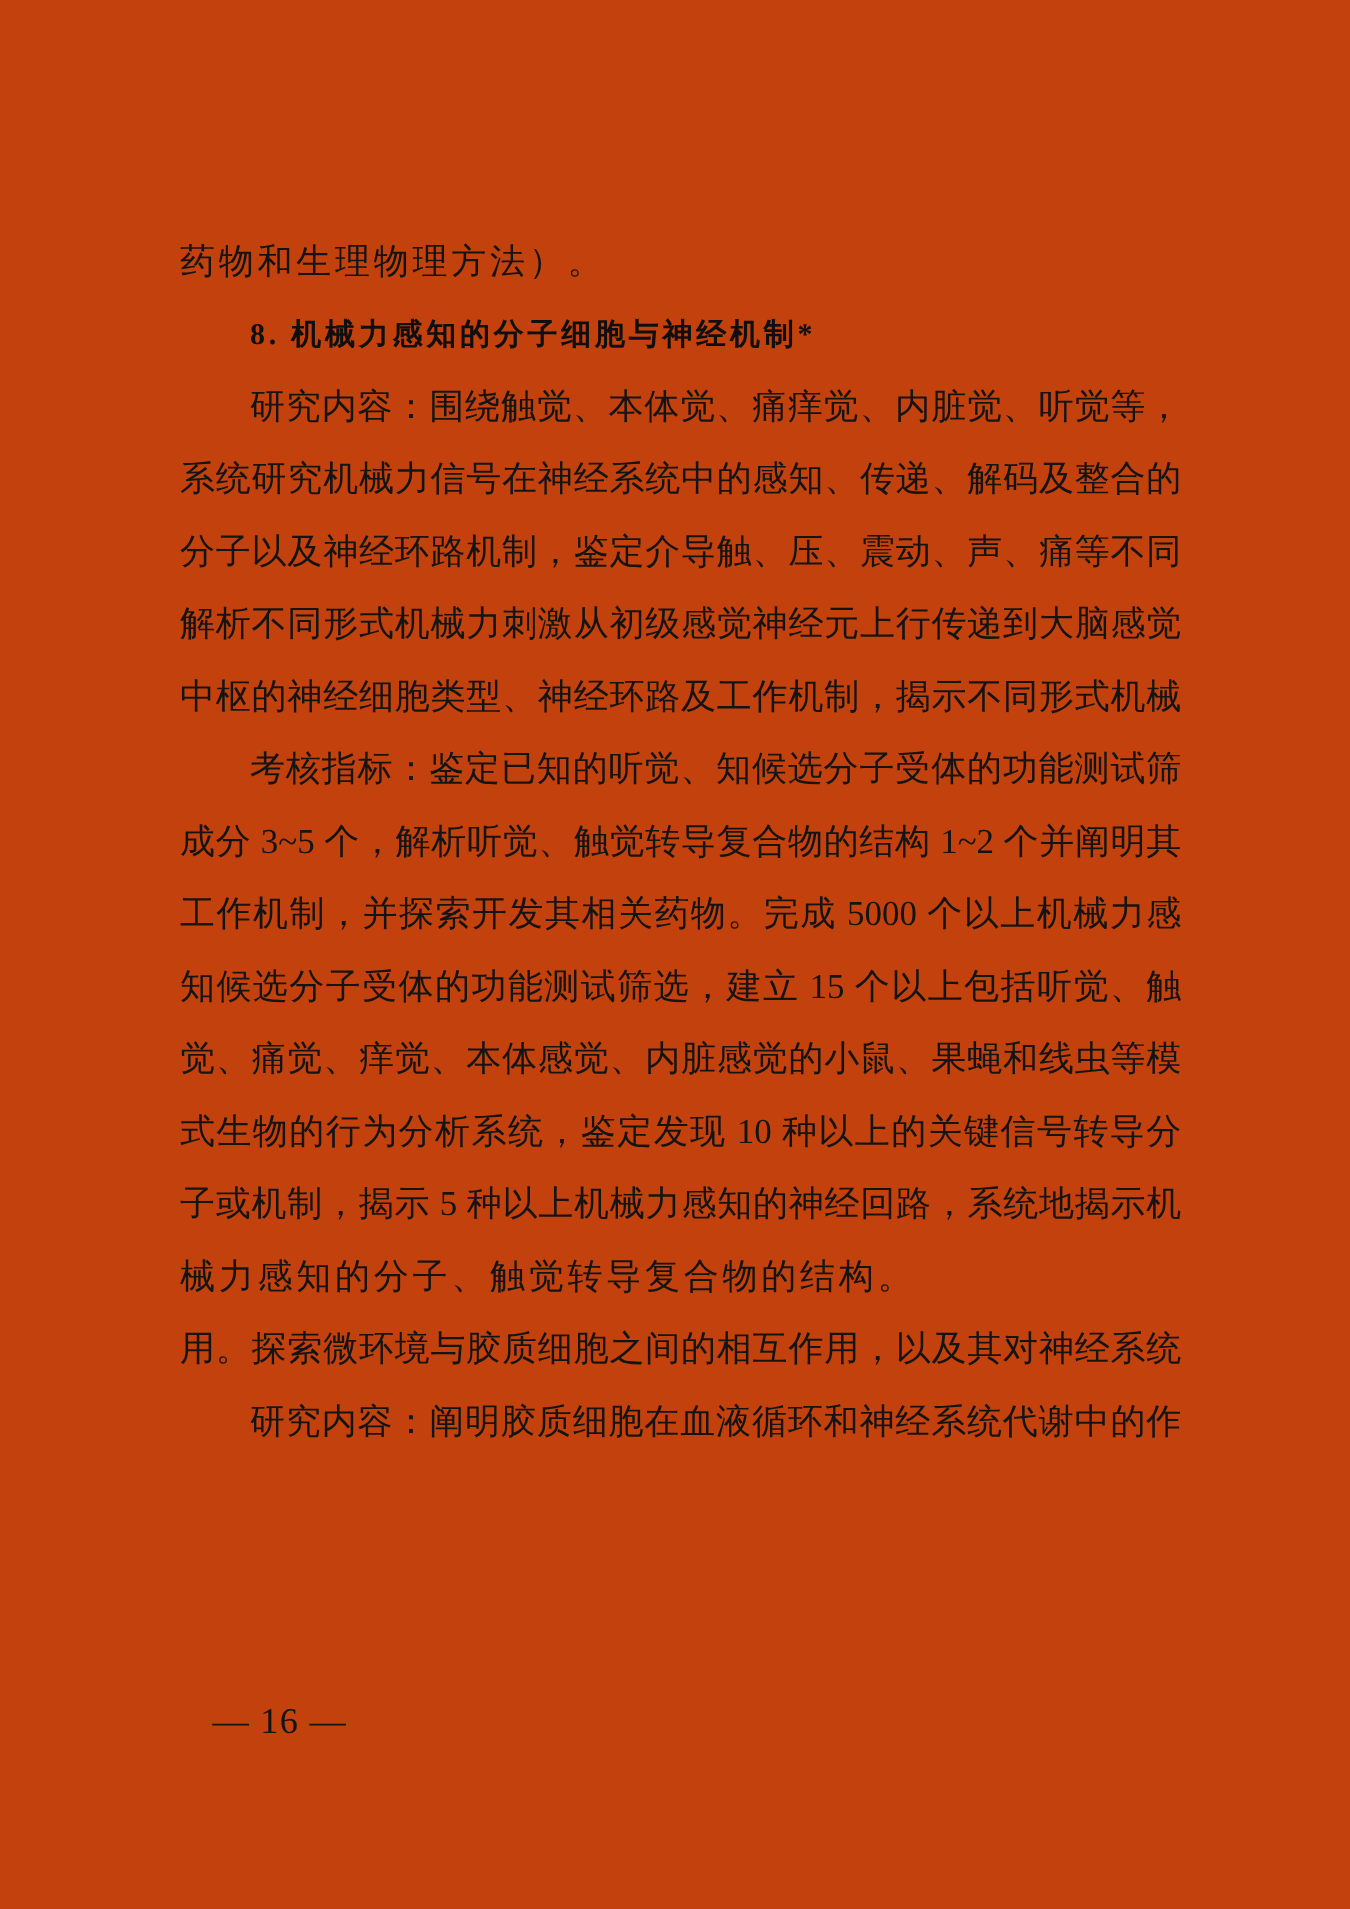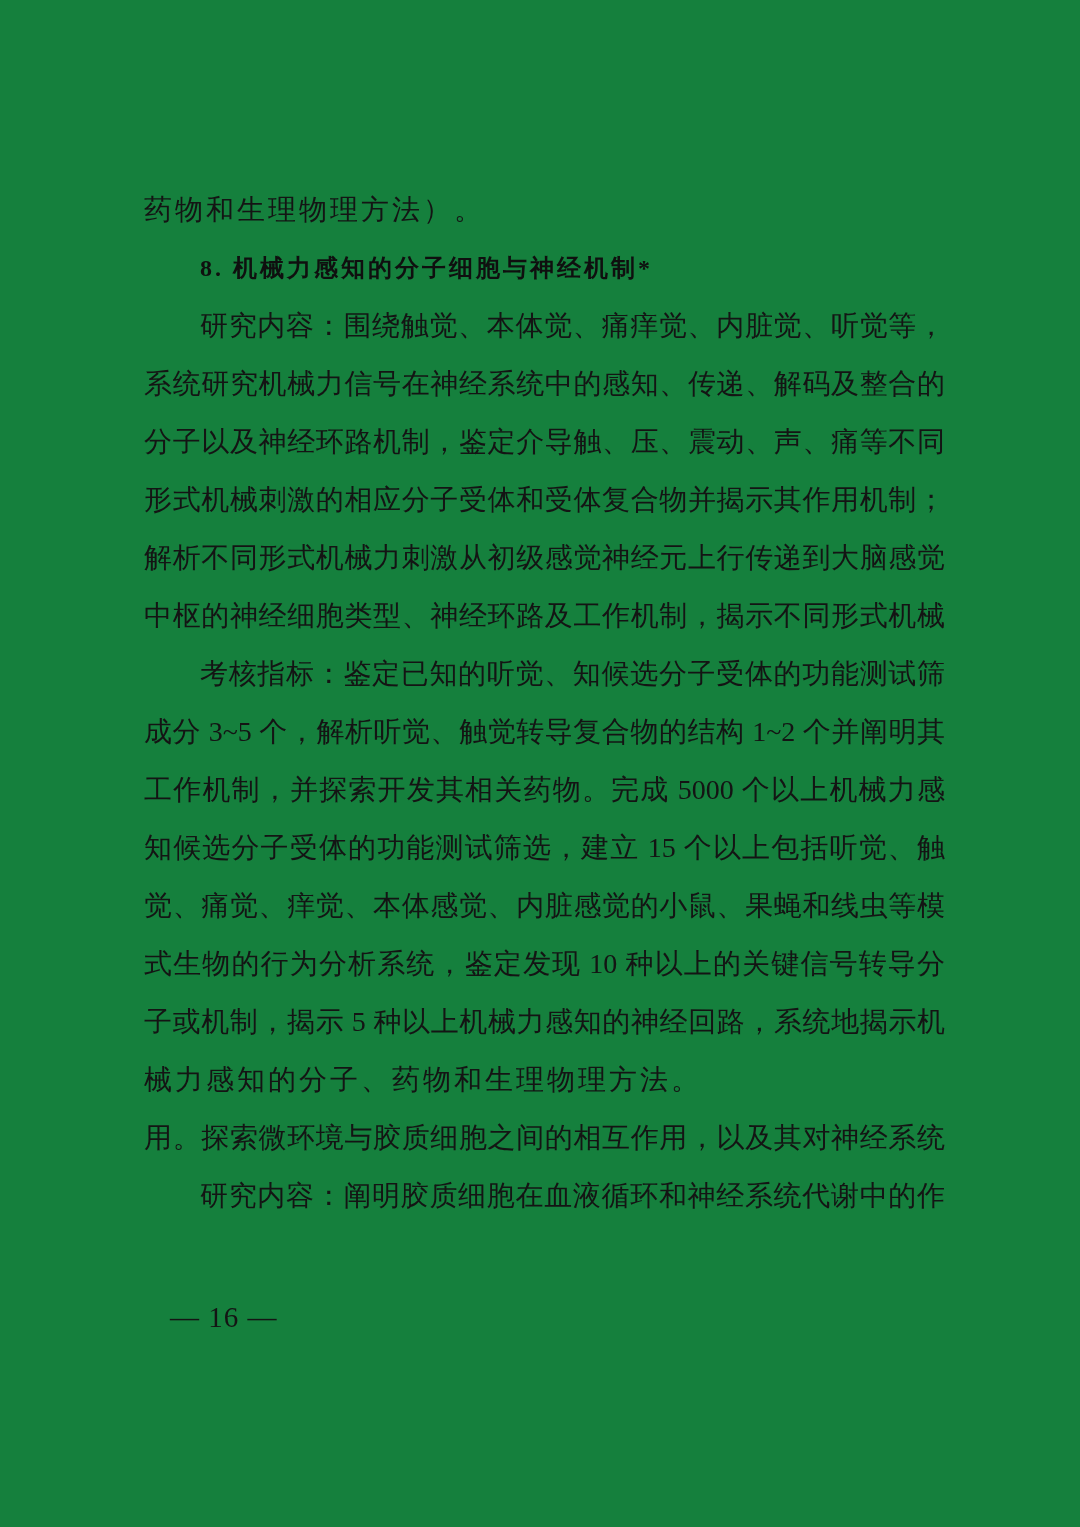--- a/index.html
+++ b/index.html
@@ -4,21 +4,21 @@
 <style>
   html, body {
     margin: 0;
     padding: 0;
     background: #ffffff;
   }
   .page {
     position: relative;
     width: 1080px;
     height: 1527px;
-    background: #15803d;
+    background: #c2410c;
     overflow: hidden;
     font-family: "Liberation Serif", "DejaVu Serif", serif;
   }
   .doc-body {
     position: absolute;
     left: 144px;
     top: 181px;
     width: 801px;
   }
   .line {
@@ -41,48 +41,47 @@
   .line.heading-line {
     font-weight: 700;
     font-size: 24px;
     letter-spacing: 3px;
     text-align-last: left;
     color: #0f0f0f;
   }
   .footer {
     position: absolute;
     left: 170px;
-    top: 1296px;
+    top: 1356px;
     font-size: 29px;
     line-height: 42px;
     color: #141414;
     letter-spacing: 1px;
     text-align: center;
   }
 </style>
 </head>
 <body>
 
 <div class="page">
   <div class="doc-body" id="doc-body">
       <div class="line loose">药物和生理物理方法）。</div>
       <div class="line heading-line indent">8. 机械力感知的分子细胞与神经机制*</div>
       <div class="line indent">研究内容：围绕触觉、本体觉、痛痒觉、内脏觉、听觉等，</div>
       <div class="line">系统研究机械力信号在神经系统中的感知、传递、解码及整合的</div>
       <div class="line">分子以及神经环路机制，鉴定介导触、压、震动、声、痛等不同</div>
-      <div class="line">形式机械刺激的相应分子受体和受体复合物并揭示其作用机制；</div>
       <div class="line">解析不同形式机械力刺激从初级感觉神经元上行传递到大脑感觉</div>
       <div class="line">中枢的神经细胞类型、神经环路及工作机制，揭示不同形式机械</div>
       <div class="line indent">考核指标：鉴定已知的听觉、知候选分子受体的功能测试筛选</div>
       <div class="line">成分 3~5 个，解析听觉、触觉转导复合物的结构 1~2 个并阐明其</div>
       <div class="line">工作机制，并探索开发其相关药物。完成 5000 个以上机械力感</div>
       <div class="line">知候选分子受体的功能测试筛选，建立 15 个以上包括听觉、触</div>
       <div class="line">觉、痛觉、痒觉、本体感觉、内脏感觉的小鼠、果蝇和线虫等模</div>
       <div class="line">式生物的行为分析系统，鉴定发现 10 种以上的关键信号转导分</div>
       <div class="line">子或机制，揭示 5 种以上机械力感知的神经回路，系统地揭示机</div>
-      <div class="line loose">械力感知的分子、药物和生理物理方法。</div>
+      <div class="line loose">械力感知的分子、触觉转导复合物的结构。</div>
       <div class="line">用。探索微环境与胶质细胞之间的相互作用，以及其对神经系统</div>
       <div class="line indent">研究内容：阐明胶质细胞在血液循环和神经系统代谢中的作</div>
     </div>
   <div class="footer">
     <span>— 16 —</span>
   </div>
 </div>
 
 </body></html>

